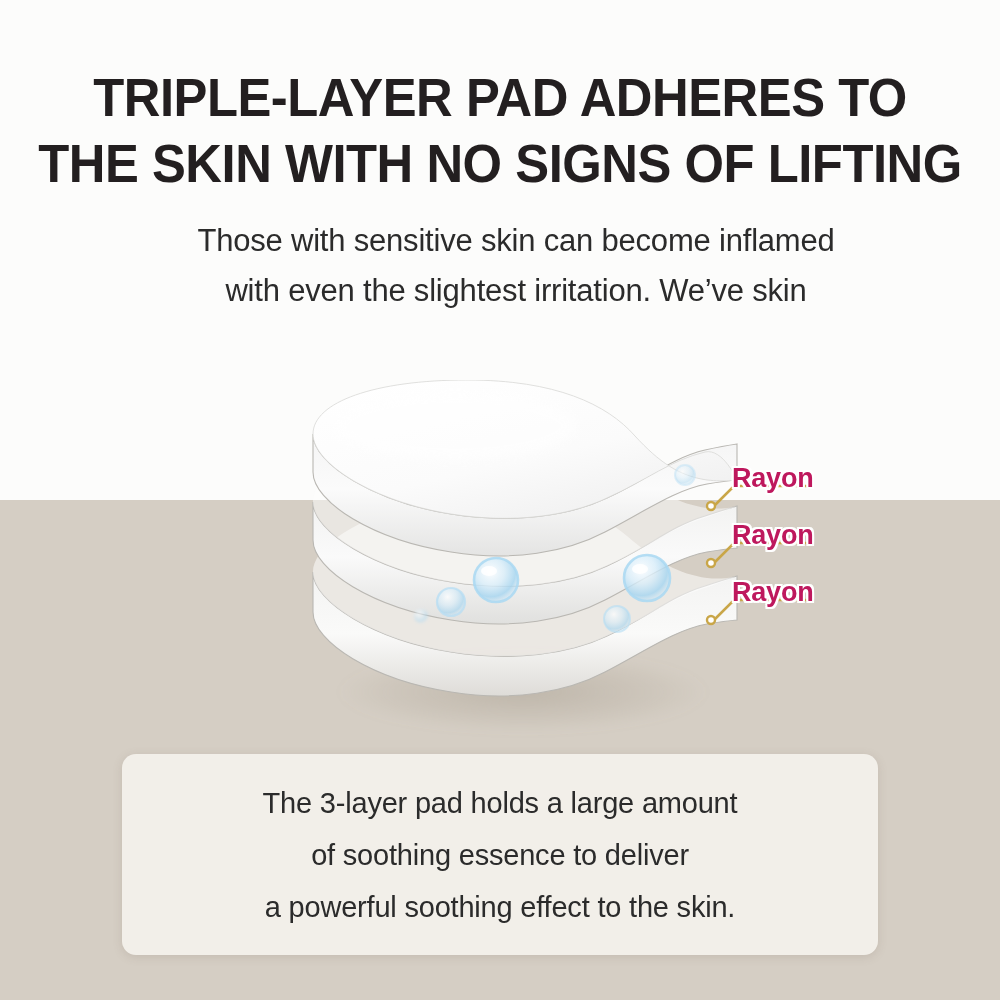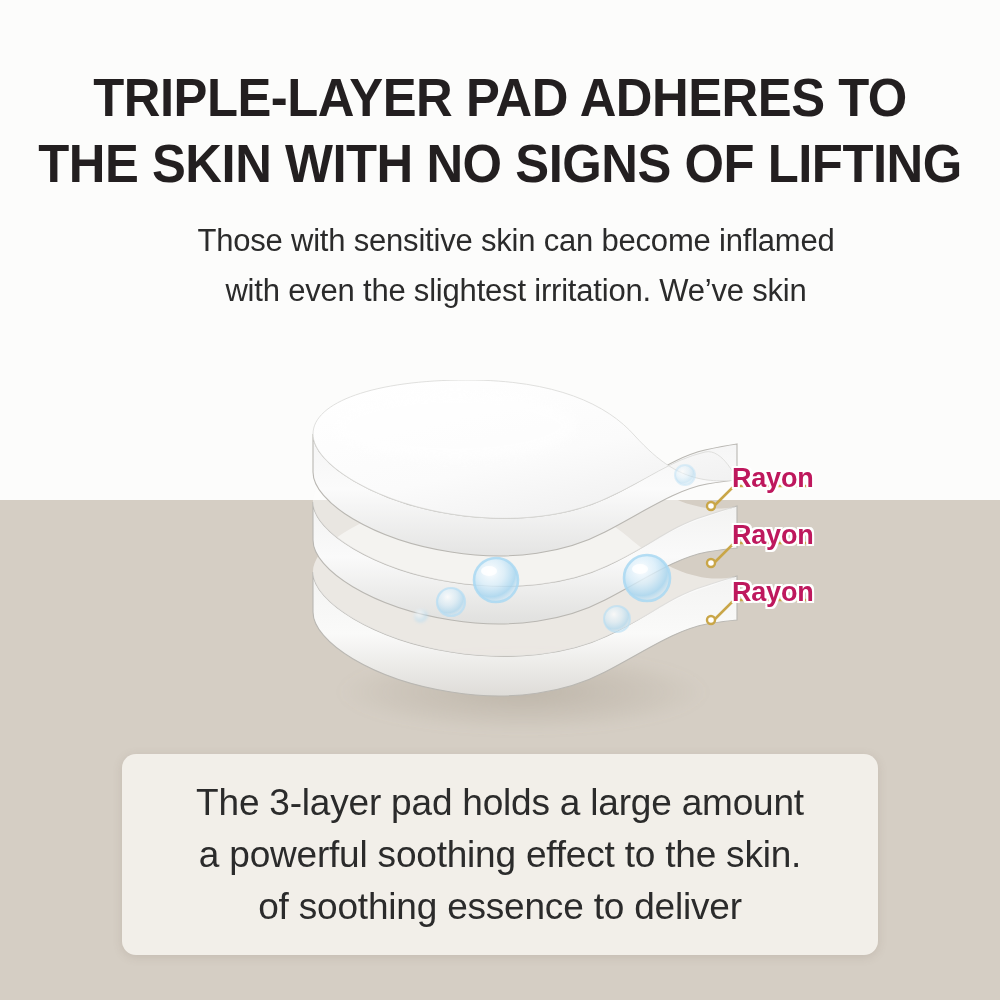--- a/index.html
+++ b/index.html
@@ -123,21 +123,21 @@
     background: #f2efe9;
     border-radius: 14px;
     box-shadow: 0 2px 10px rgba(120,108,92,.18);
     display: flex;
     align-items: center;
     justify-content: center;
   }
   .caption-text {
     text-align: center;
     color: #2b2b2b;
-    font-size: 37px;
+    font-size: 29px;
     line-height: 52px;
     letter-spacing: -0.2px;
   }
   .caption-text .c-line { display: block; white-space: nowrap; }
 </style>
 </head>
 <body>
 
 <div id="page">
 
@@ -307,18 +307,18 @@
     </svg>
 
     <span class="callout-label callout-0">Rayon</span>
     <span class="callout-label callout-1">Rayon</span>
     <span class="callout-label callout-2">Rayon</span>
   </div>
 
   <div class="caption-card">
     <div class="caption-text">
       <span class="c-line">The 3-layer pad holds a large amount</span>
+      <span class="c-line">of soothing essence to deliver</span>
       <span class="c-line">a powerful soothing effect to the skin.</span>
-      <span class="c-line">of soothing essence to deliver</span>
     </div>
   </div>
 
 </div>
 
 </body></html>

